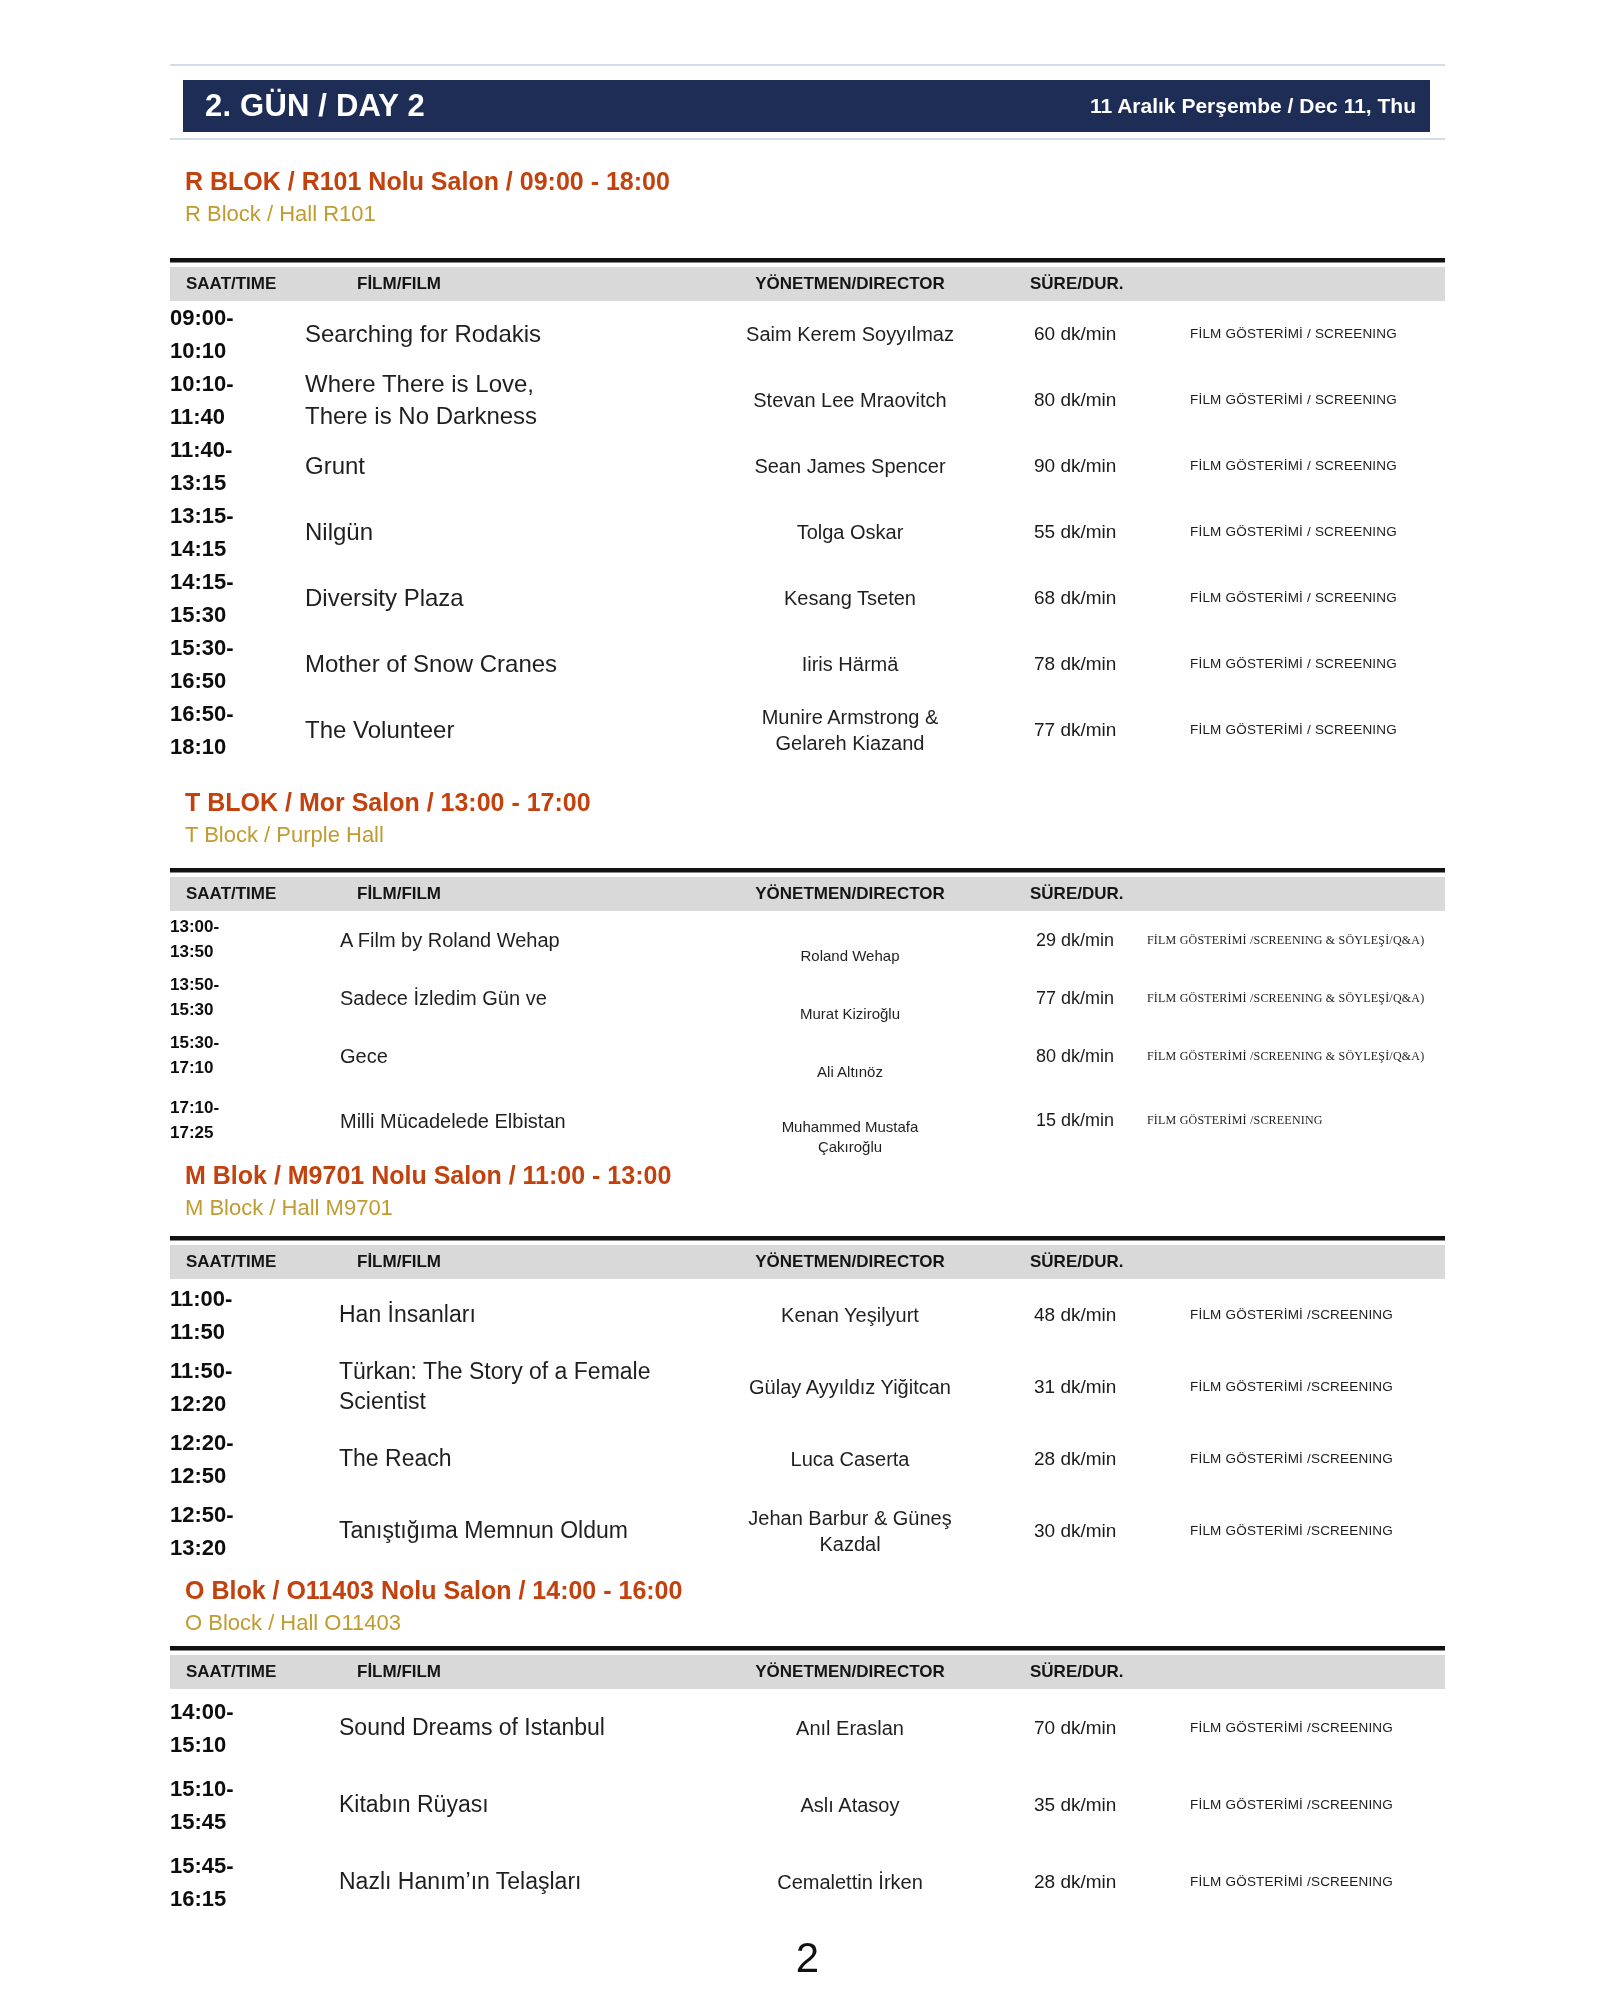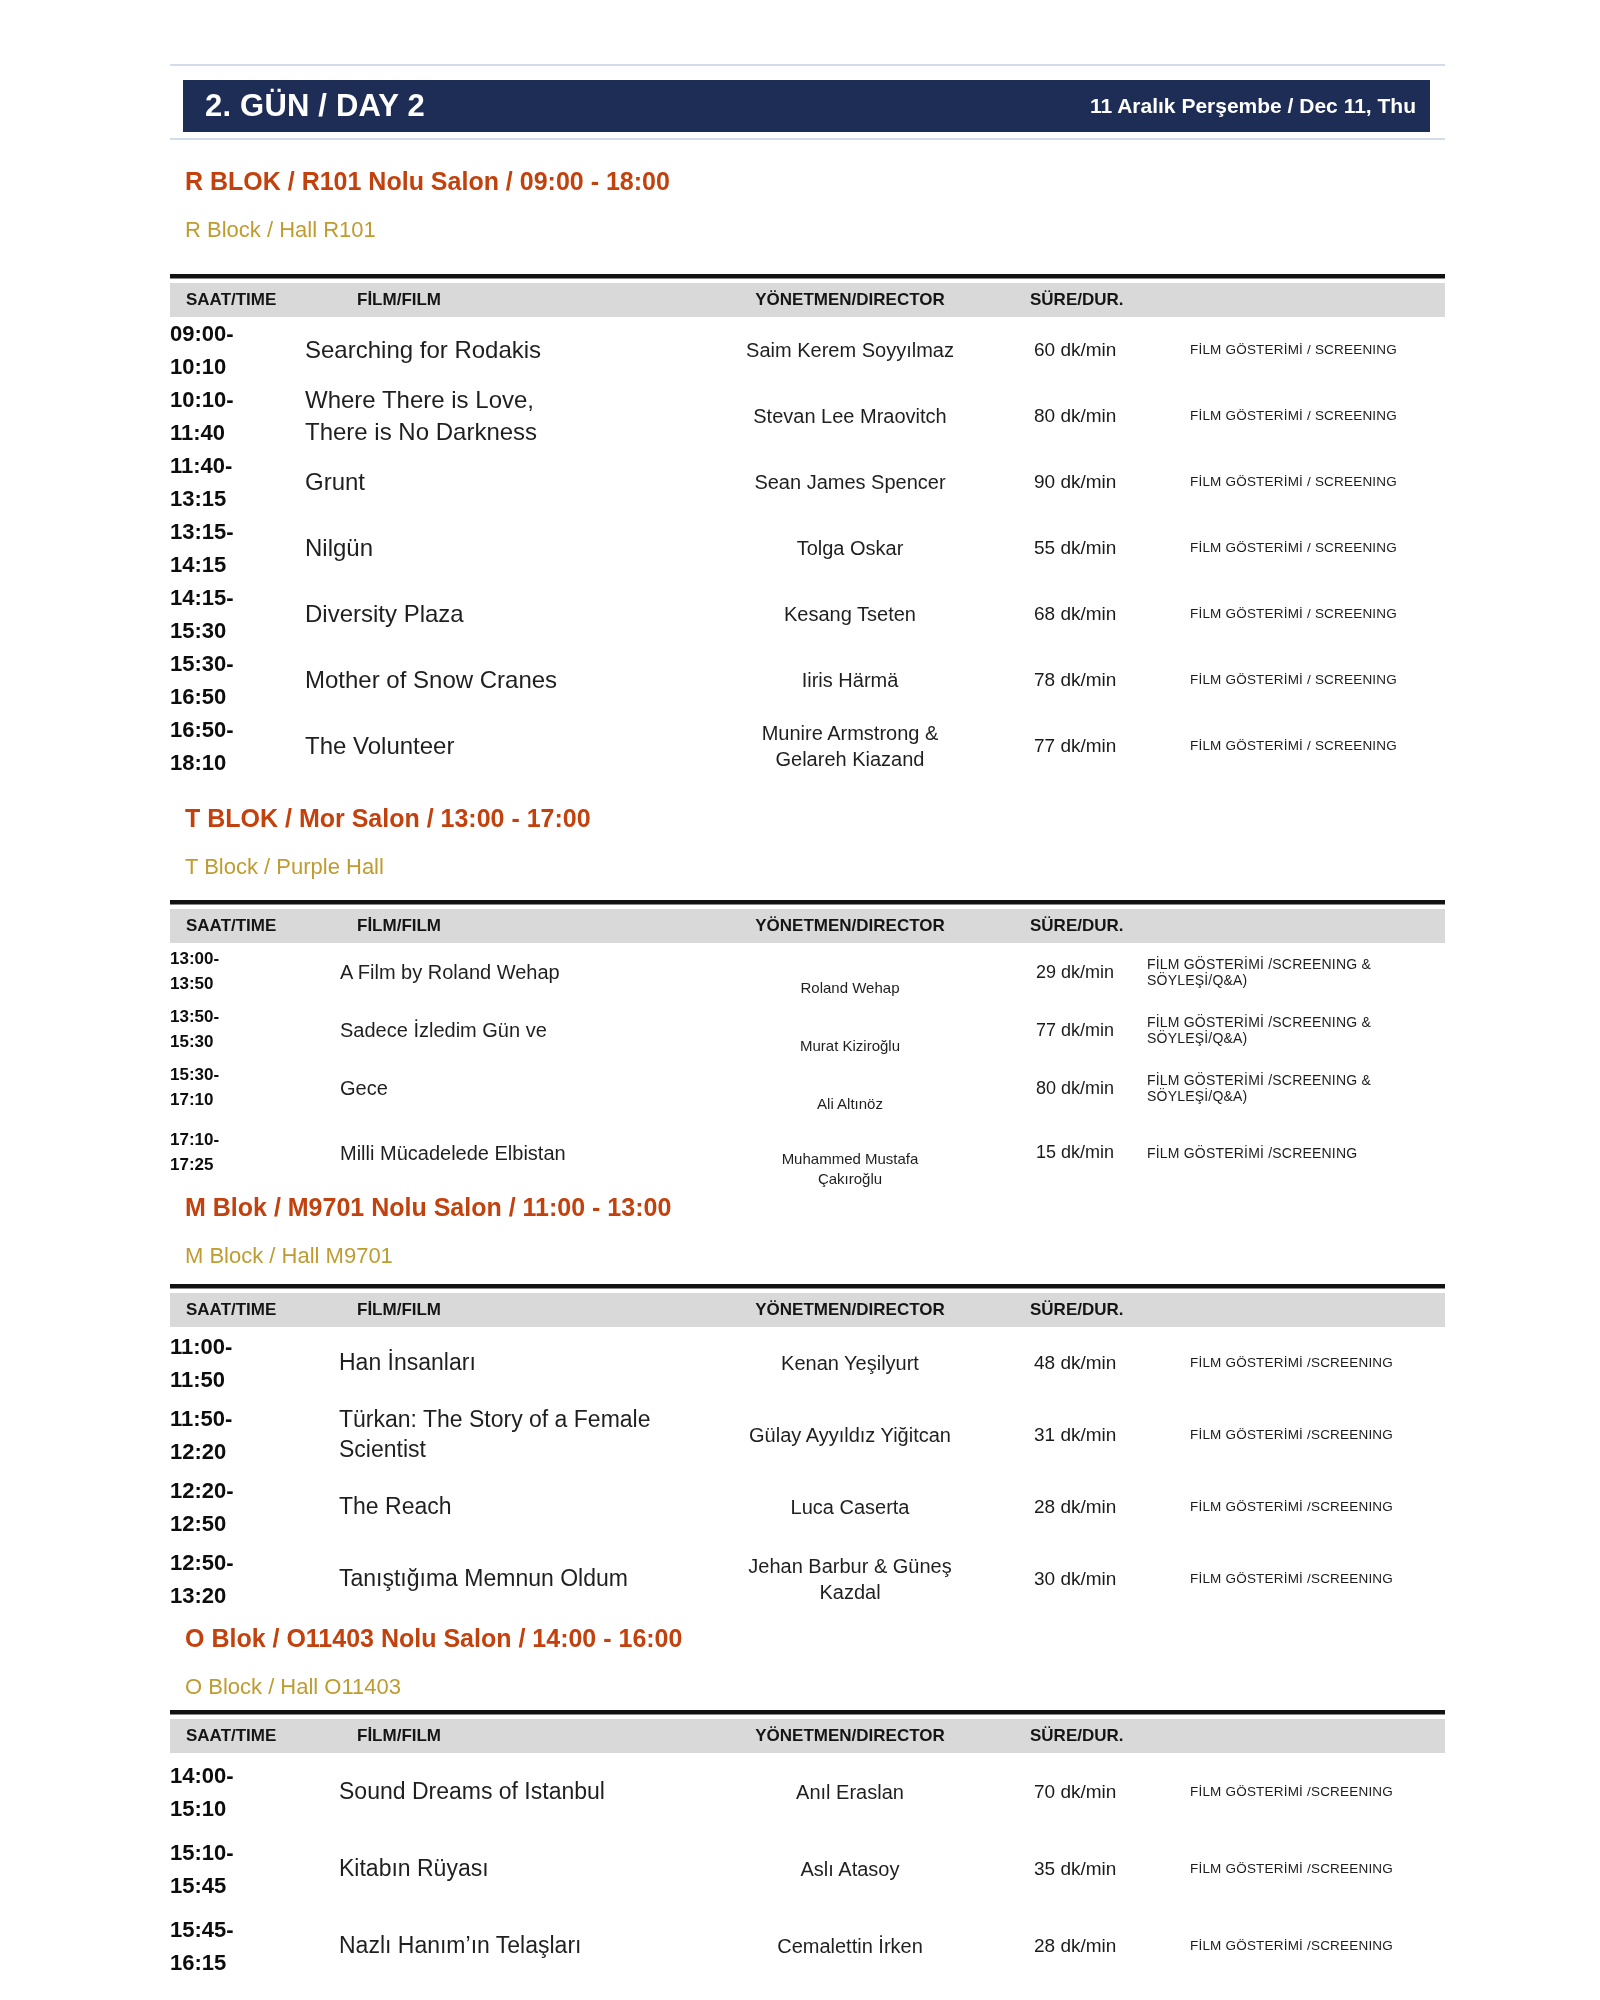--- a/index.html
+++ b/index.html
@@ -11,21 +11,21 @@
   .faint-line.top{margin-top:64px;}
   .faint-line.bottom{margin-top:6px;}
 
   .day-bar{margin-top:14px;margin-left:13px;width:1247px;height:52px;background:#1e2d55;
     display:flex;align-items:center;justify-content:space-between;box-sizing:border-box;
     padding:0 14px 0 22px;}
   .day-title{color:#fff;font-size:31px;font-weight:700;letter-spacing:0.2px;}
   .day-date{color:#fff;font-size:21px;font-weight:700;}
 
   .section-heading{color:#c2410c;font-size:25px;font-weight:700;line-height:1.2;margin-left:15px;}
-  .section-subheading{color:#c09b2f;font-size:22px;font-weight:400;line-height:1.25;margin-left:15px;margin-top:20px;}
+  .section-subheading{color:#c09b2f;font-size:22px;font-weight:400;line-height:1.25;margin-left:15px;margin-top:4px;}
   .h-r{margin-top:26px;}
   .h-t{margin-top:24px;}
   .h-m{margin-top:4px;}
   .h-o{margin-top:8px;}
 
   .rule{height:4px;background:#121212;border-bottom:1px solid #888;}
   .rule-a{margin-top:30px;}
   .rule-b{margin-top:20px;}
   .rule-c{margin-top:14px;}
   .rule-d{margin-top:10px;}
@@ -45,21 +45,21 @@
   .cell-dir{font-size:20px;color:#1f1f1f;text-align:center;white-space:pre-line;line-height:1.3;}
   .cell-dur{font-size:19px;color:#1a1a1a;padding-left:34px;}
   .cell-note{font-size:13.5px;color:#1c1c1c;padding-left:45px;letter-spacing:0.2px;}
 
   
   .sec-b .trow{min-height:58px;}
   .sec-b .cell-time{font-size:17px;line-height:1.45;}
   .sec-b .cell-film{font-size:20px;margin-left:35px;}
   .sec-b .cell-dir{font-size:15px;margin-top:32px;}
   .sec-b .cell-dur{font-size:18px;padding-left:36px;}
-  .sec-b .cell-note{font-size:14px;padding-left:2px;}
+  .sec-b .cell-note{font-size:12px;padding-left:2px;font-family:Liberation Serif, serif;}
 
   .sec-c .trow{min-height:72px;}
   .sec-c .cell-film{font-size:23px;padding-left:34px;}
   .sec-d .trow{min-height:77px;}
   .sec-d .cell-film{font-size:23px;padding-left:34px;}
 
   .page-number{margin-top:14px;text-align:center;font-size:42px;color:#111;}
 </style>
 </head>
 <body>

